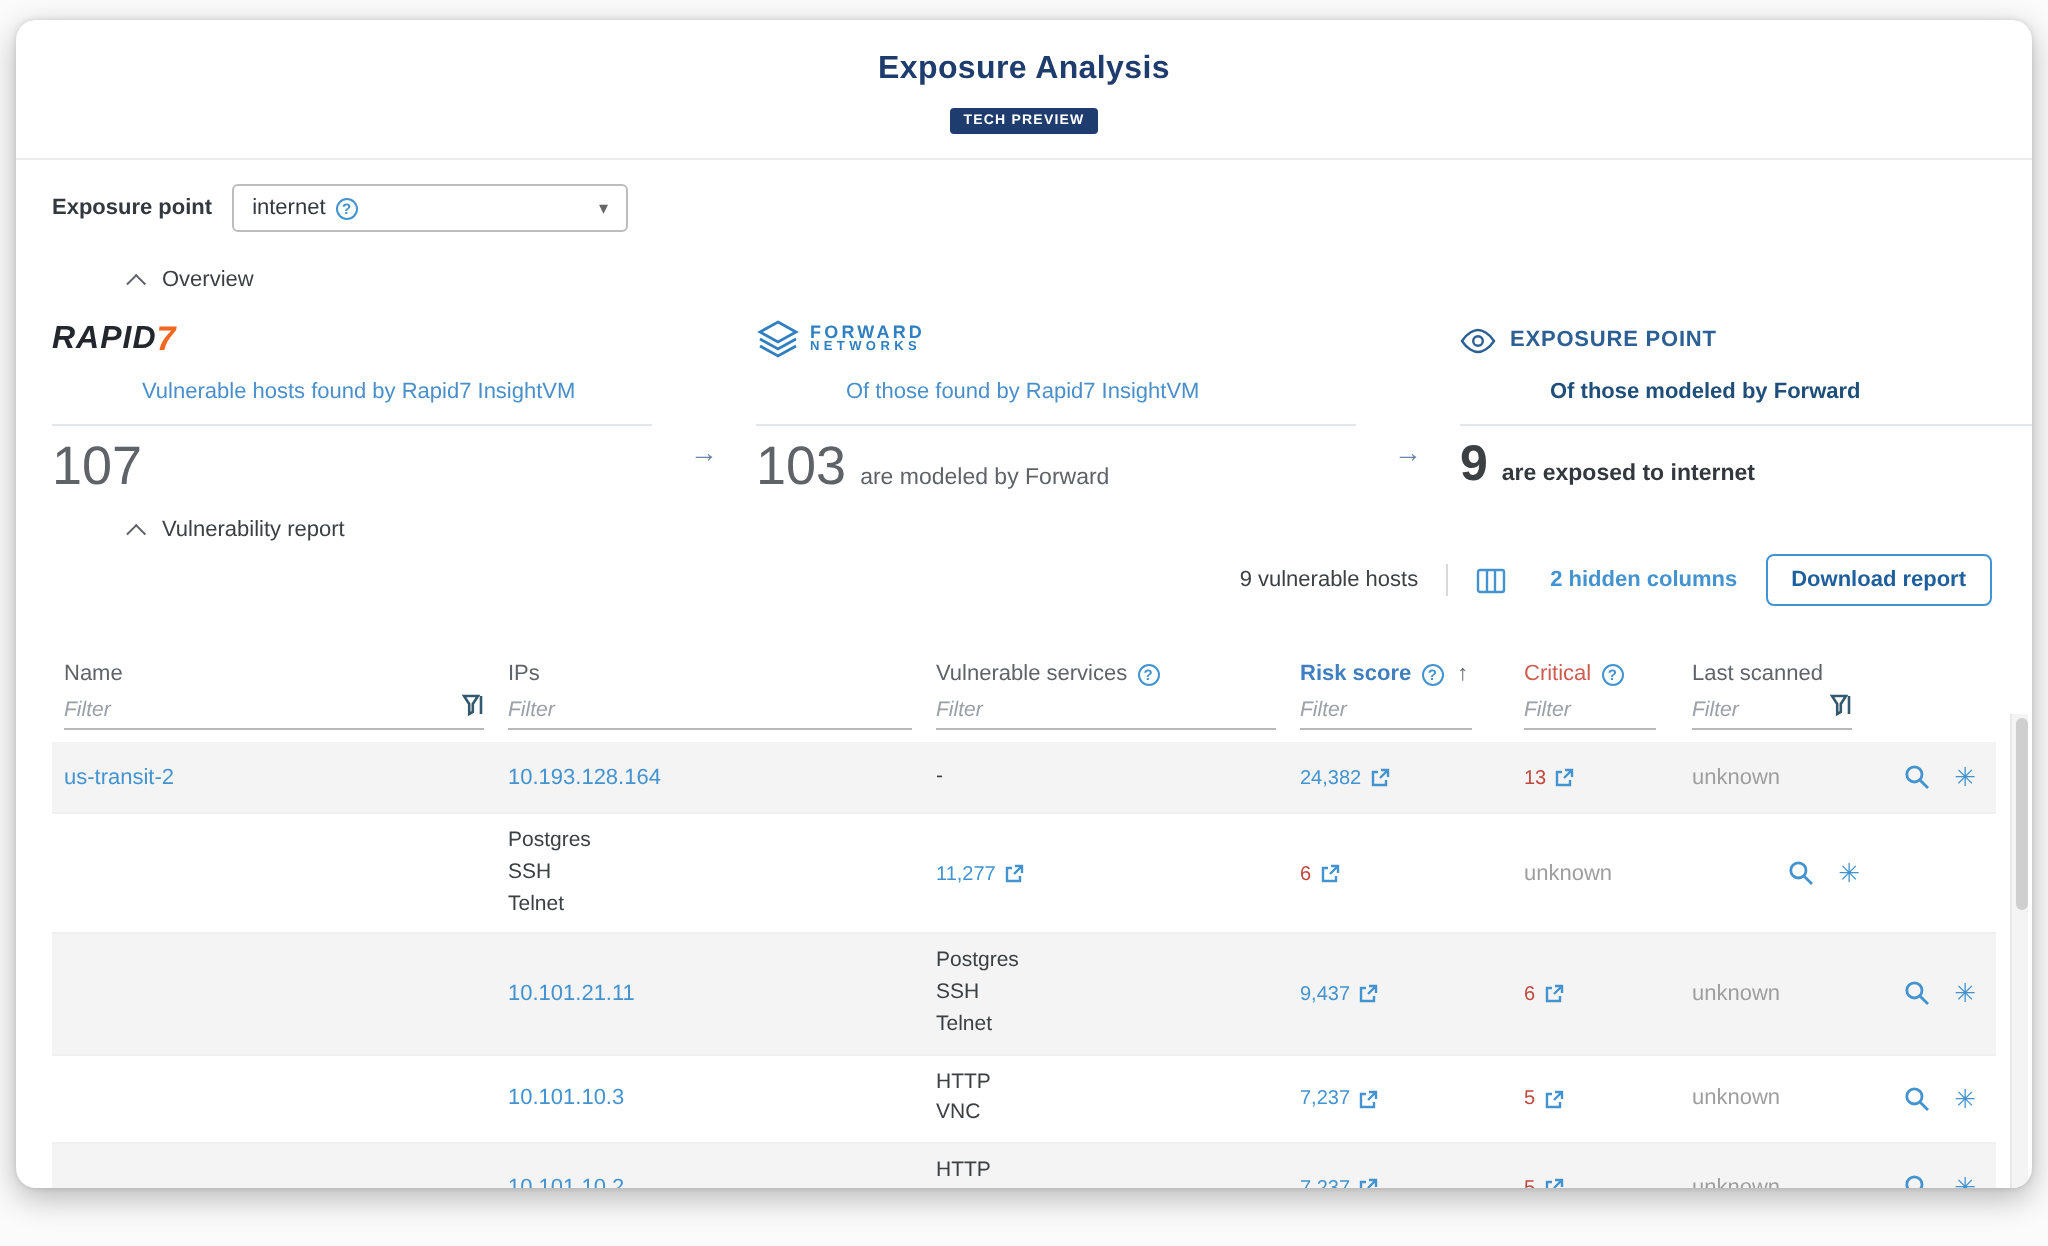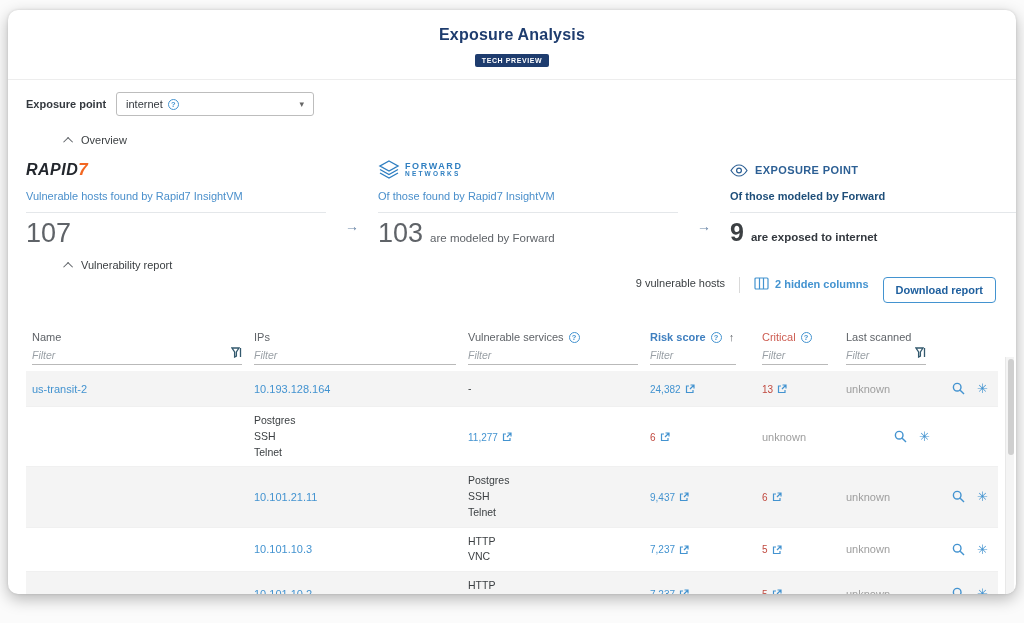--- a/index.html
+++ b/index.html
@@ -30,34 +30,34 @@
   .panel { width:300px; flex:none; }
   .panel .logo-row { height:28px; display:flex; align-items:center; }
   .rapid7-text { font-size:16px; font-weight:bold; font-style:italic; color:#23272d; letter-spacing:.5px; }
   .rapid7-seven { color:#f26722; font-style:italic; font-weight:bold; font-size:17px; }
   .fwd-logo { display:flex; align-items:center; gap:5px; }
   .fwd-name { line-height:1; }
   .fwd-name .l1 { font-size:9px; font-weight:bold; color:#2f7fc1; letter-spacing:1.6px; }
   .fwd-name .l2 { font-size:6.5px; font-weight:bold; color:#2f7fc1; letter-spacing:2.2px; }
   .ep-logo { display:flex; align-items:center; gap:7px; }
   .ep-title { font-size:11px; font-weight:bold; color:#2c5f94; letter-spacing:.4px; }
-  .panel-sub { font-size:11px; color:#4a8fcb; margin-top:6px; height:16px; }
+  .panel-sub { font-size:11px; color:#4a8fcb; margin-top:6px; height:16px;margin-left:45px; }
   .panel-sub.strong { color:#1e4e79; font-weight:bold; }
   .panel hr { border:none; border-top:1px solid #e4e7ea; margin:6px 0 5px; }
   .num-row { display:flex; align-items:baseline; gap:7px; }
   .big-num { font-size:27px; color:#5f6368; font-weight:normal; }
   .big-num.dark { color:#3c4043; font-weight:bold; font-size:25px; }
   .num-suffix { font-size:11.5px; color:#5f6368; }
   .num-suffix.strong { color:#33383e; font-weight:bold; }
   .flow-arrow { flex:none; width:52px; display:flex; justify-content:center; align-items:flex-start; padding-top:62px; color:#6b87a8; font-size:14px; }
   
-  .toolbar { display:flex; align-items:flex-start; justify-content:flex-end; gap:14px; padding:2px 20px 8px; }
+  .toolbar { display:flex; align-items:center; justify-content:flex-end; gap:14px; padding:2px 20px 8px; }
   .hosts-count { font-size:11px; color:#3c4043; }
   .vdiv { width:1px; height:16px; background:#d9d9d9; }
-  .hidden-cols { display:flex; align-items:center; gap:6px; color:#4393d0; font-size:11px; font-weight:bold; cursor:pointer; }
+  .hidden-cols { display:flex; align-items:center; gap:22px; color:#4393d0; font-size:11px; font-weight:bold; cursor:pointer; }
   .btn-outline { border:1px solid #4393d0; color:#1e5f9e; background:#fff; font-size:11px; font-weight:bold; border-radius:4px; padding:6px 12px; cursor:pointer; font-family:"Liberation Sans", sans-serif; }
   
   .table { position:relative; padding:0 18px; }
   .tgrid { display:grid; grid-template-columns:222px 214px 182px 112px 84px 92px 58px; align-items:center; }
   .th { font-size:11px; color:#5f6368; padding:4px 6px 2px; display:flex; align-items:center;margin-top:16px; }
   .th.risk { color:#3f7fbf; font-weight:bold; }
   .th.crit { color:#cd5c51; }
   .sort-arrow { color:#5f6368; margin-left:7px; font-size:11px; cursor:pointer; }
   .fcell { padding:2px 6px 6px; display:flex; align-items:center; }
   .fwrap { display:flex; align-items:flex-start; border-bottom:1px solid #b9b9b9; width:100%; }

